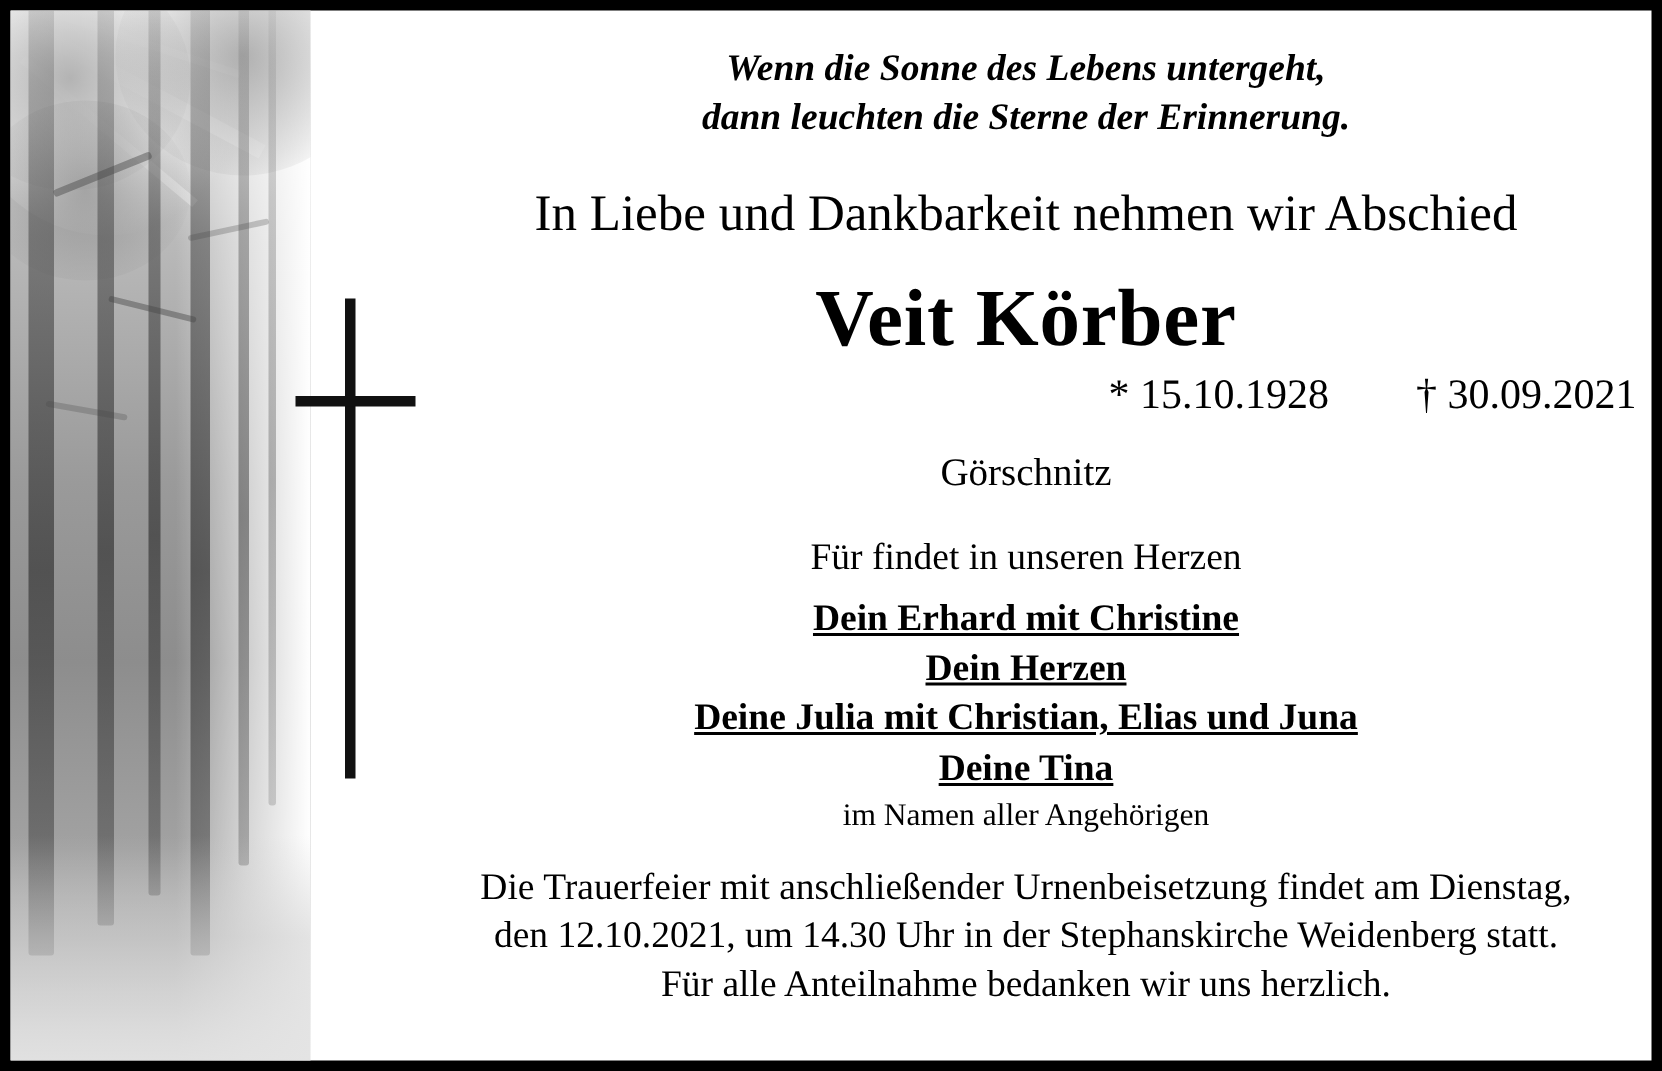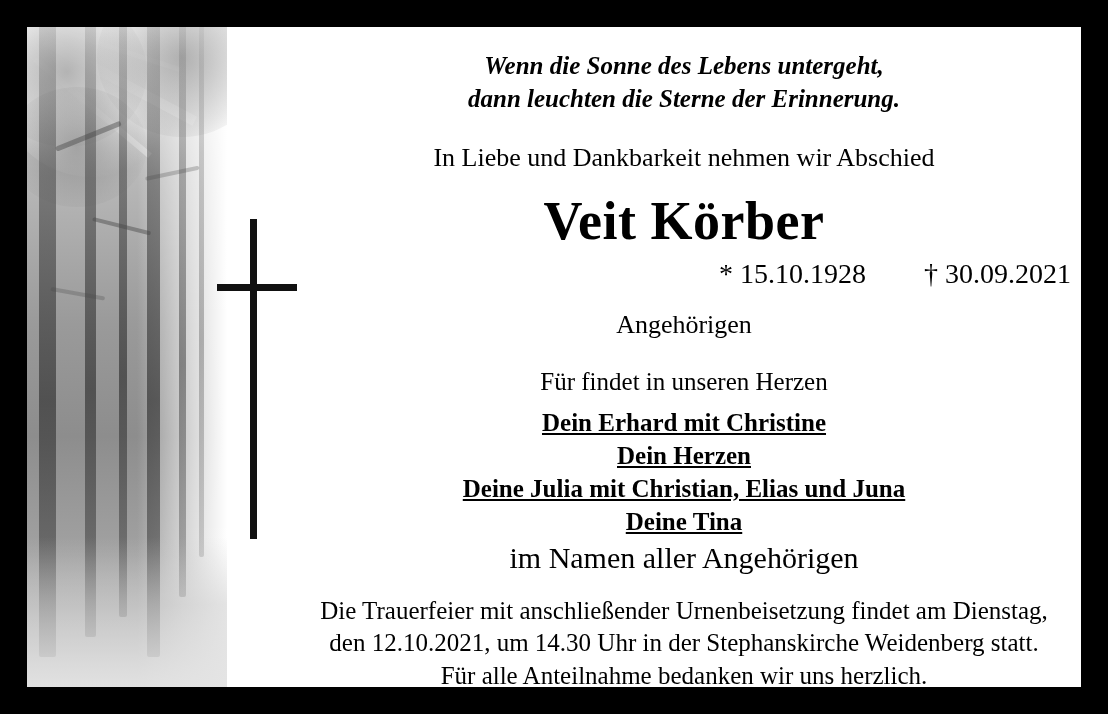--- a/index.html
+++ b/index.html
@@ -13,21 +13,21 @@
     font-family: "Liberation Serif", serif;
     overflow: hidden;
   }
 
   .notice {
     position: relative;
     width: 1108px;
     height: 714px;
     box-sizing: border-box;
     background: #000000;
-    padding: 24px;
+    padding: 4px;
   }
 
   .notice-inner {
     position: relative;
     width: 100%;
     height: 100%;
     box-sizing: border-box;
     border: 3px solid #000000;
     background: #ffffff;
     overflow: hidden;
@@ -143,21 +143,21 @@
     margin-top: 22px;
     font-style: italic;
     font-weight: bold;
     font-size: 25px;
     line-height: 1.32;
   }
   .motto .line { display: block; }
 
   .intro {
     margin-top: 26px;
-    font-size: 26px;
+    font-size: 34px;
     line-height: 1.28;
   }
   .intro .line { display: block; }
 
   .name {
     margin-top: 18px;
     font-size: 54px;
     font-weight: bold;
     letter-spacing: 0.5px;
     line-height: 1.1;
@@ -185,21 +185,21 @@
     margin-top: 10px;
     font-size: 25px;
     font-weight: bold;
     line-height: 1.33;
     text-decoration: underline;
   }
   .family .line { display: block; }
 
   .onbehalf {
     margin-top: 2px;
-    font-size: 30px;
+    font-size: 21px;
   }
 
   .details {
     margin-top: 20px;
     font-size: 25px;
     line-height: 1.3;
   }
   .details .line { display: block; }
 </style>
 </head>
@@ -249,21 +249,21 @@
       <div class="intro">
         <span class="line">In Liebe und Dankbarkeit nehmen wir Abschied</span>
       </div>
 
       <div class="name">Veit Körber</div>
 
       <div class="dates">
         <span class="birth">* 15.10.1928</span><span class="death">† 30.09.2021</span>
       </div>
 
-      <div class="place">Angehörigen</div>
+      <div class="place">Görschnitz</div>
 
       <div class="dedication">Für findet in unseren Herzen</div>
 
       <div class="family">
         <span class="line">Dein Erhard mit Christine</span>
         <span class="line">Dein Herzen</span>
         <span class="line">Deine Julia mit Christian, Elias und Juna</span>
         <span class="line">Deine Tina</span>
       </div>
 

